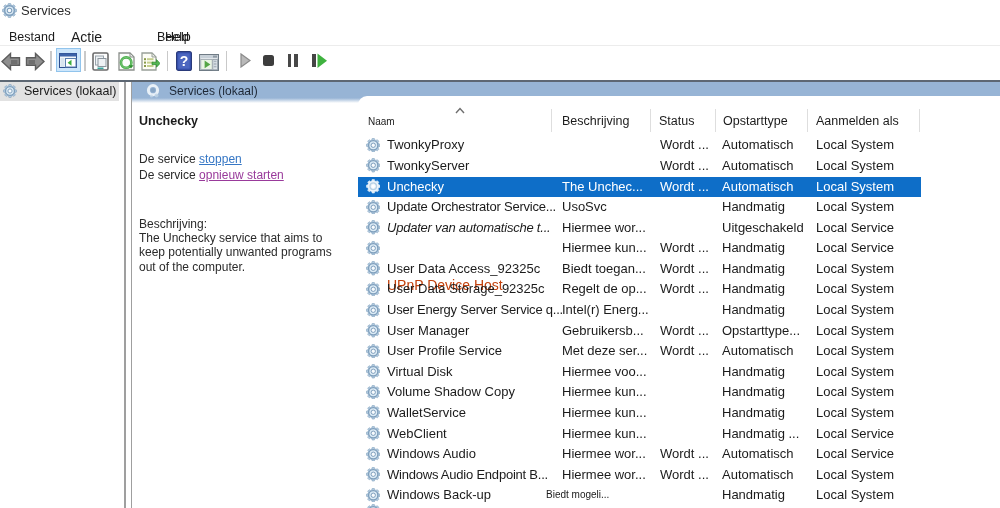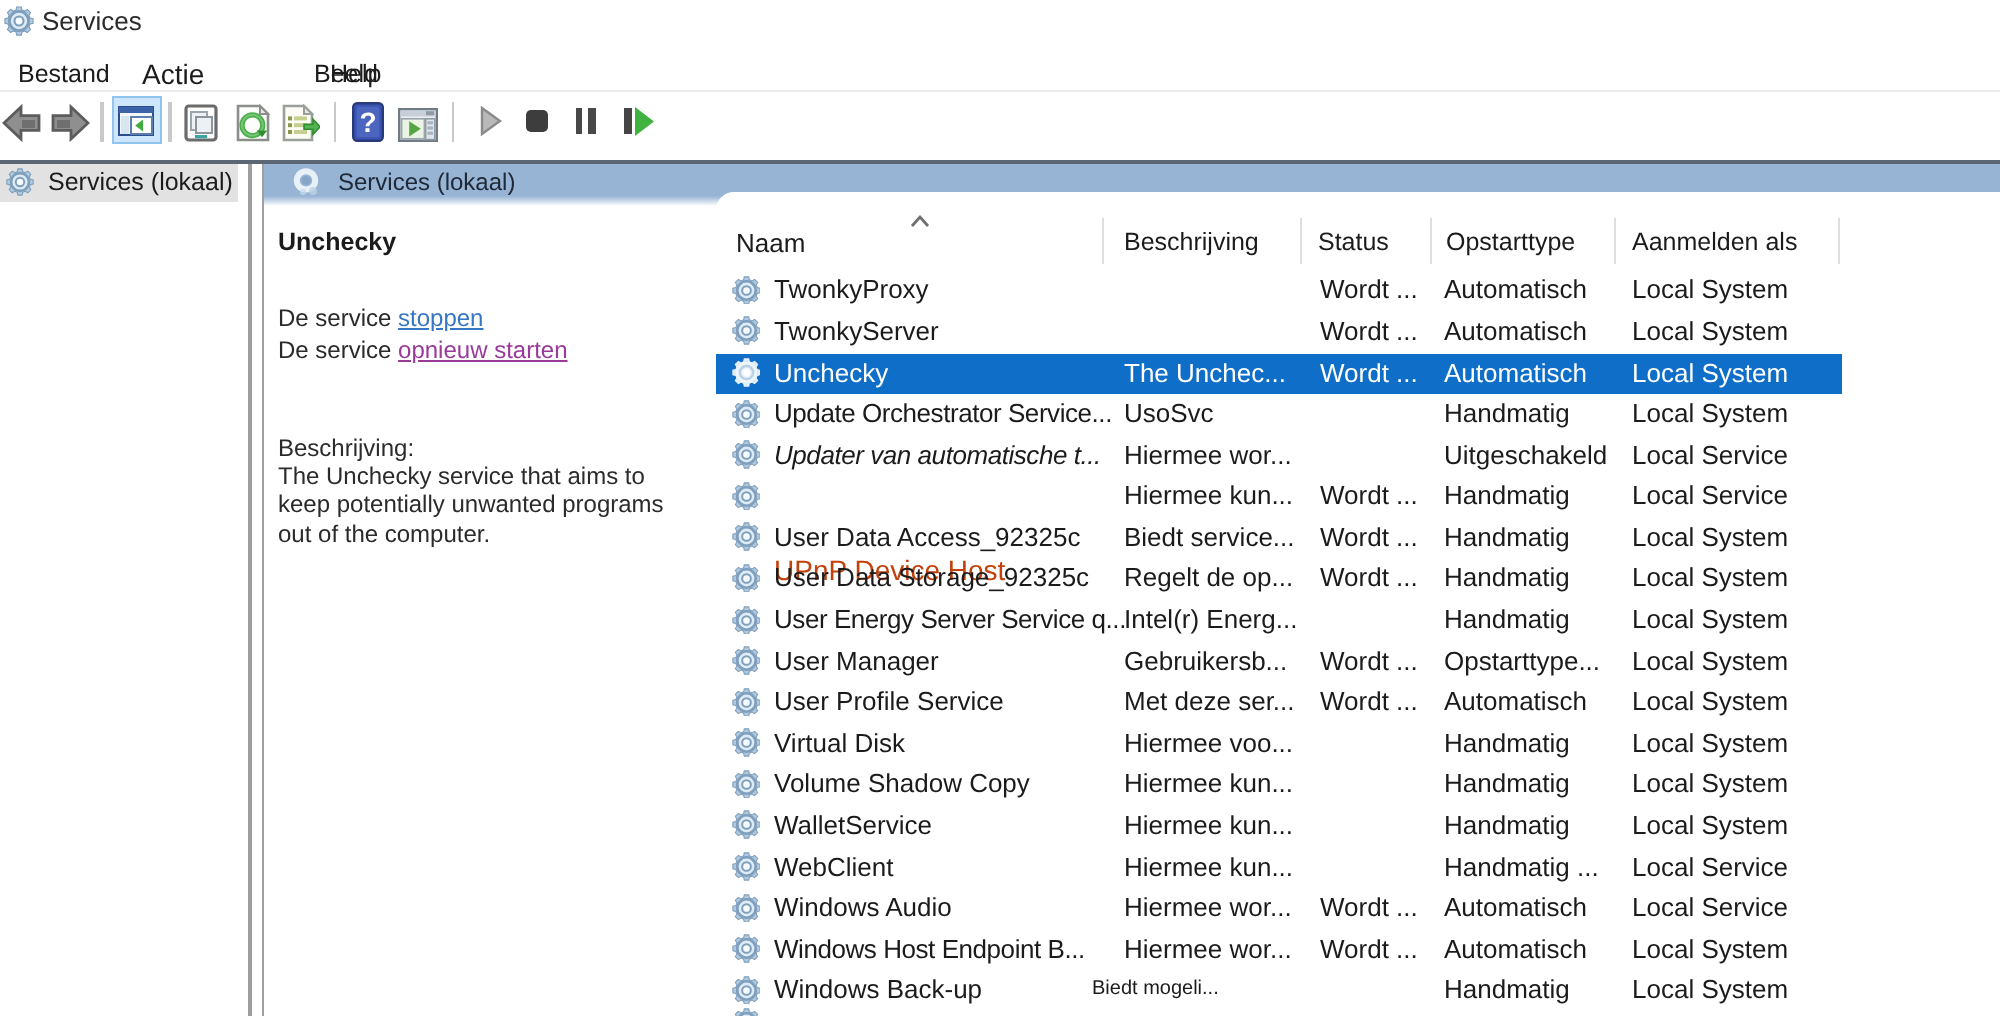--- a/index.html
+++ b/index.html
@@ -109,21 +109,21 @@
 <div class="abs" style="left:169px;top:83px;font-size:12px;line-height:16px;color:#1e2836;">Services (lokaal)</div>
 <div class="abs" style="left:358px;top:95.5px;width:642px;height:10px;background:#fff;border-top-left-radius:9px;"></div>
 <div class="abs" style="left:139px;top:114px;font-size:12.5px;font-weight:bold;color:#1b1b1b;">Unchecky</div>
 <div class="abs" style="left:139px;top:150.5px;font-size:12px;line-height:16.6px;color:#2b2b2b;">De service <span style="color:#3677c5;text-decoration:underline;">stoppen</span><br>De service <span style="color:#993a9b;text-decoration:underline;">opnieuw starten</span></div>
 <div class="abs" style="left:139px;top:217px;font-size:12px;line-height:14.2px;color:#2b2b2b;">Beschrijving:<br>The Unchecky service that aims to<br>keep potentially unwanted programs<br>out of the computer.</div>
 <div class="abs" style="left:551px;top:109px;width:1px;height:23px;background:#dedede;"></div>
 <div class="abs" style="left:650px;top:109px;width:1px;height:23px;background:#dedede;"></div>
 <div class="abs" style="left:715px;top:109px;width:1px;height:23px;background:#dedede;"></div>
 <div class="abs" style="left:807px;top:109px;width:1px;height:23px;background:#dedede;"></div>
 <div class="abs" style="left:919px;top:109px;width:1px;height:23px;background:#dedede;"></div>
-<div class="abs" style="left:368px;top:114px;font-size:13px;line-height:15px;color:#1b1b1b;">Naam</div>
+<div class="abs" style="left:368px;top:114px;font-size:10px;line-height:15px;color:#1b1b1b;">Naam</div>
 <div class="abs" style="left:562px;top:114px;font-size:12.5px;line-height:15px;color:#1b1b1b;">Beschrijving</div>
 <div class="abs" style="left:659px;top:114px;font-size:12.5px;line-height:15px;color:#1b1b1b;">Status</div>
 <div class="abs" style="left:723px;top:114px;font-size:12.5px;line-height:15px;color:#1b1b1b;">Opstarttype</div>
 <div class="abs" style="left:816px;top:114px;font-size:12.5px;line-height:15px;color:#1b1b1b;">Aanmelden als</div>
 <svg class="abs" style="left:455px;top:107px" width="10" height="7" viewBox="0 0 10 7">
 <path d="M1 6 L5 1.5 L9 6" fill="none" stroke="#6e6e6e" stroke-width="1.4"></path>
   </svg>
 <svg style="position:absolute;left:365.5px;top:137.89px" width="14.5" height="14.5" viewBox="0 0 16 16">
 <path d="M13.89 6.43 L15.50 6.79 L15.50 9.21 L13.89 9.57 L13.28 11.06 L14.16 12.45 L12.45 14.16 L11.06 13.28 L9.57 13.89 L9.21 15.50 L6.79 15.50 L6.43 13.89 L4.94 13.28 L3.55 14.16 L1.84 12.45 L2.72 11.06 L2.11 9.57 L0.50 9.21 L0.50 6.79 L2.11 6.43 L2.72 4.94 L1.84 3.55 L3.55 1.84 L4.94 2.72 L6.43 2.11 L6.79 0.50 L9.21 0.50 L9.57 2.11 L11.06 2.72 L12.45 1.84 L14.16 3.55 L13.28 4.94 Z" fill="#b2cadf" stroke="#7e9ebc" stroke-width="0.6"></path>
 <circle cx="8" cy="8" r="5.1" fill="#dcebf5" stroke="#7e9ebc" stroke-width="1.5"></circle>
@@ -180,21 +180,21 @@
 <div class="abs" style="left:562px;top:240.3px;font-size:13px;line-height:15px;color:#1b1b1b;white-space:nowrap;">Hiermee kun...</div>
 <div class="abs" style="left:660px;top:240.3px;font-size:13px;line-height:15px;color:#1b1b1b;white-space:nowrap;">Wordt ...</div>
 <div class="abs" style="left:722px;top:240.3px;font-size:13px;line-height:15px;color:#1b1b1b;white-space:nowrap;">Handmatig</div>
 <div class="abs" style="left:816px;top:240.3px;font-size:13px;line-height:15px;color:#1b1b1b;white-space:nowrap;">Local Service</div>
 <svg style="position:absolute;left:365.5px;top:261.36999999999995px" width="14.5" height="14.5" viewBox="0 0 16 16">
 <path d="M13.89 6.43 L15.50 6.79 L15.50 9.21 L13.89 9.57 L13.28 11.06 L14.16 12.45 L12.45 14.16 L11.06 13.28 L9.57 13.89 L9.21 15.50 L6.79 15.50 L6.43 13.89 L4.94 13.28 L3.55 14.16 L1.84 12.45 L2.72 11.06 L2.11 9.57 L0.50 9.21 L0.50 6.79 L2.11 6.43 L2.72 4.94 L1.84 3.55 L3.55 1.84 L4.94 2.72 L6.43 2.11 L6.79 0.50 L9.21 0.50 L9.57 2.11 L11.06 2.72 L12.45 1.84 L14.16 3.55 L13.28 4.94 Z" fill="#b2cadf" stroke="#7e9ebc" stroke-width="0.6"></path>
 <circle cx="8" cy="8" r="5.1" fill="#dcebf5" stroke="#7e9ebc" stroke-width="1.5"></circle>
 <circle cx="8" cy="8" r="2.4" fill="#f8fbfd" stroke="#7e9ebc" stroke-width="1.1"></circle>
 </svg>
 <div class="abs" style="left:387px;top:260.9px;font-size:13px;line-height:15px;color:#1b1b1b;white-space:nowrap;">User Data Access_92325c</div>
-<div class="abs" style="left:562px;top:260.9px;font-size:13px;line-height:15px;color:#1b1b1b;white-space:nowrap;">Biedt service...</div>
+<div class="abs" style="left:562px;top:260.9px;font-size:13px;line-height:15px;color:#1b1b1b;white-space:nowrap;">Biedt toegan...</div>
 <div class="abs" style="left:660px;top:260.9px;font-size:13px;line-height:15px;color:#1b1b1b;white-space:nowrap;">Wordt ...</div>
 <div class="abs" style="left:722px;top:260.9px;font-size:13px;line-height:15px;color:#1b1b1b;white-space:nowrap;">Handmatig</div>
 <div class="abs" style="left:816px;top:260.9px;font-size:13px;line-height:15px;color:#1b1b1b;white-space:nowrap;">Local System</div>
 <svg style="position:absolute;left:365.5px;top:281.94999999999993px" width="14.5" height="14.5" viewBox="0 0 16 16">
 <path d="M13.89 6.43 L15.50 6.79 L15.50 9.21 L13.89 9.57 L13.28 11.06 L14.16 12.45 L12.45 14.16 L11.06 13.28 L9.57 13.89 L9.21 15.50 L6.79 15.50 L6.43 13.89 L4.94 13.28 L3.55 14.16 L1.84 12.45 L2.72 11.06 L2.11 9.57 L0.50 9.21 L0.50 6.79 L2.11 6.43 L2.72 4.94 L1.84 3.55 L3.55 1.84 L4.94 2.72 L6.43 2.11 L6.79 0.50 L9.21 0.50 L9.57 2.11 L11.06 2.72 L12.45 1.84 L14.16 3.55 L13.28 4.94 Z" fill="#b2cadf" stroke="#7e9ebc" stroke-width="0.6"></path>
 <circle cx="8" cy="8" r="5.1" fill="#dcebf5" stroke="#7e9ebc" stroke-width="1.5"></circle>
 <circle cx="8" cy="8" r="2.4" fill="#f8fbfd" stroke="#7e9ebc" stroke-width="1.1"></circle>
 </svg>
 <div class="abs" style="left:387px;top:281.4px;font-size:13px;line-height:15px;color:#1b1b1b;white-space:nowrap;">User Data Storage_92325c</div>
 <div class="abs" style="left:562px;top:281.4px;font-size:13px;line-height:15px;color:#1b1b1b;white-space:nowrap;">Regelt de op...</div>
@@ -274,21 +274,21 @@
 <div class="abs" style="left:387px;top:446.1px;font-size:13px;line-height:15px;color:#1b1b1b;white-space:nowrap;">Windows Audio</div>
 <div class="abs" style="left:562px;top:446.1px;font-size:13px;line-height:15px;color:#1b1b1b;white-space:nowrap;">Hiermee wor...</div>
 <div class="abs" style="left:660px;top:446.1px;font-size:13px;line-height:15px;color:#1b1b1b;white-space:nowrap;">Wordt ...</div>
 <div class="abs" style="left:722px;top:446.1px;font-size:13px;line-height:15px;color:#1b1b1b;white-space:nowrap;">Automatisch</div>
 <div class="abs" style="left:816px;top:446.1px;font-size:13px;line-height:15px;color:#1b1b1b;white-space:nowrap;">Local Service</div>
 <svg style="position:absolute;left:365.5px;top:467.1699999999998px" width="14.5" height="14.5" viewBox="0 0 16 16">
 <path d="M13.89 6.43 L15.50 6.79 L15.50 9.21 L13.89 9.57 L13.28 11.06 L14.16 12.45 L12.45 14.16 L11.06 13.28 L9.57 13.89 L9.21 15.50 L6.79 15.50 L6.43 13.89 L4.94 13.28 L3.55 14.16 L1.84 12.45 L2.72 11.06 L2.11 9.57 L0.50 9.21 L0.50 6.79 L2.11 6.43 L2.72 4.94 L1.84 3.55 L3.55 1.84 L4.94 2.72 L6.43 2.11 L6.79 0.50 L9.21 0.50 L9.57 2.11 L11.06 2.72 L12.45 1.84 L14.16 3.55 L13.28 4.94 Z" fill="#b2cadf" stroke="#7e9ebc" stroke-width="0.6"></path>
 <circle cx="8" cy="8" r="5.1" fill="#dcebf5" stroke="#7e9ebc" stroke-width="1.5"></circle>
 <circle cx="8" cy="8" r="2.4" fill="#f8fbfd" stroke="#7e9ebc" stroke-width="1.1"></circle>
 </svg>
-<div class="abs" style="left:387px;top:466.7px;font-size:13px;line-height:15px;color:#1b1b1b;white-space:nowrap;letter-spacing:-0.22px;">Windows Host Endpoint B...</div>
+<div class="abs" style="left:387px;top:466.7px;font-size:13px;line-height:15px;color:#1b1b1b;white-space:nowrap;letter-spacing:-0.22px;">Windows Audio Endpoint B...</div>
 <div class="abs" style="left:562px;top:466.7px;font-size:13px;line-height:15px;color:#1b1b1b;white-space:nowrap;">Hiermee wor...</div>
 <div class="abs" style="left:660px;top:466.7px;font-size:13px;line-height:15px;color:#1b1b1b;white-space:nowrap;">Wordt ...</div>
 <div class="abs" style="left:722px;top:466.7px;font-size:13px;line-height:15px;color:#1b1b1b;white-space:nowrap;">Automatisch</div>
 <div class="abs" style="left:816px;top:466.7px;font-size:13px;line-height:15px;color:#1b1b1b;white-space:nowrap;">Local System</div>
 <svg style="position:absolute;left:365.5px;top:487.7499999999998px" width="14.5" height="14.5" viewBox="0 0 16 16">
 <path d="M13.89 6.43 L15.50 6.79 L15.50 9.21 L13.89 9.57 L13.28 11.06 L14.16 12.45 L12.45 14.16 L11.06 13.28 L9.57 13.89 L9.21 15.50 L6.79 15.50 L6.43 13.89 L4.94 13.28 L3.55 14.16 L1.84 12.45 L2.72 11.06 L2.11 9.57 L0.50 9.21 L0.50 6.79 L2.11 6.43 L2.72 4.94 L1.84 3.55 L3.55 1.84 L4.94 2.72 L6.43 2.11 L6.79 0.50 L9.21 0.50 L9.57 2.11 L11.06 2.72 L12.45 1.84 L14.16 3.55 L13.28 4.94 Z" fill="#b2cadf" stroke="#7e9ebc" stroke-width="0.6"></path>
 <circle cx="8" cy="8" r="5.1" fill="#dcebf5" stroke="#7e9ebc" stroke-width="1.5"></circle>
 <circle cx="8" cy="8" r="2.4" fill="#f8fbfd" stroke="#7e9ebc" stroke-width="1.1"></circle>
 </svg>
 <div class="abs" style="left:387px;top:487.2px;font-size:13px;line-height:15px;color:#1b1b1b;white-space:nowrap;">Windows Back-up</div>

